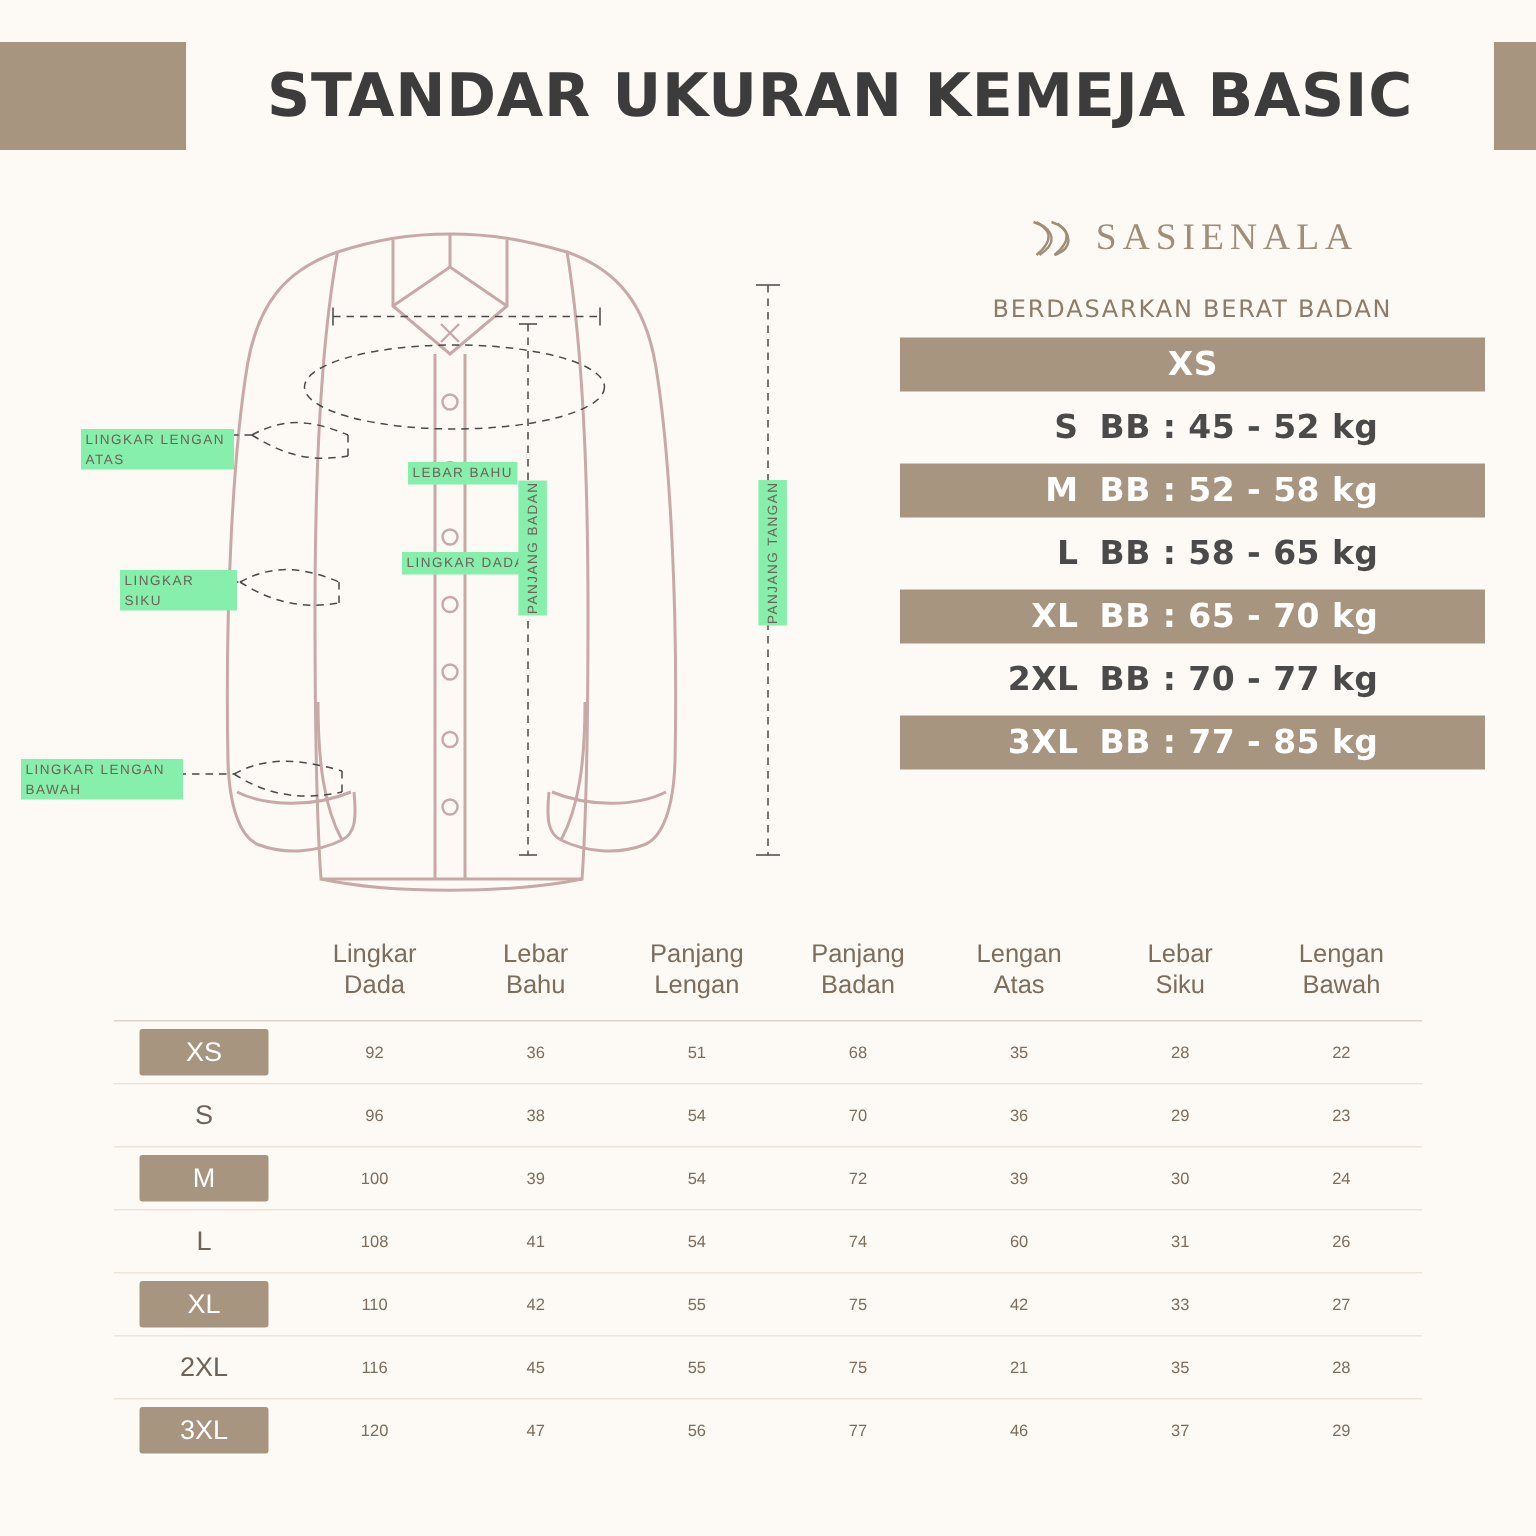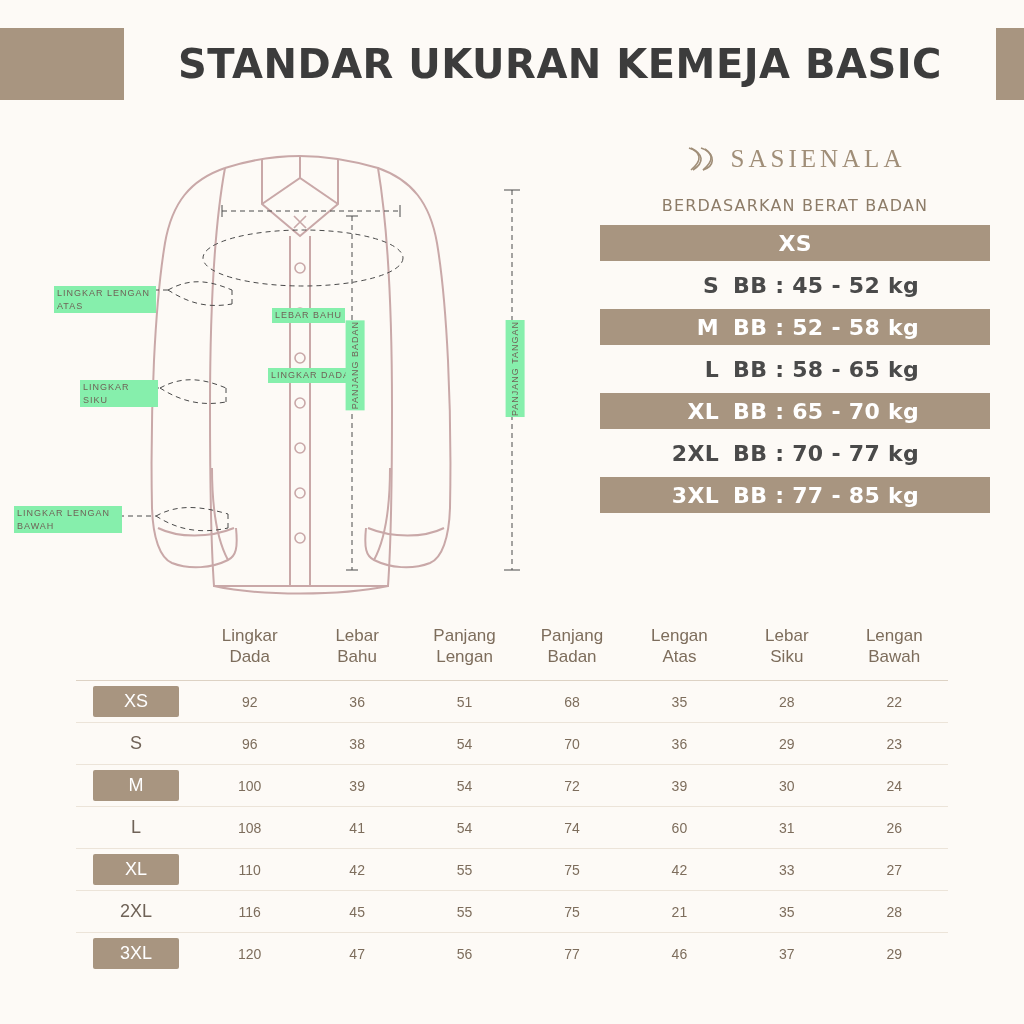--- a/index.html
+++ b/index.html
@@ -67,21 +67,21 @@
   
   .table{
     position:absolute;left:76px;top:612px;width:872px;
   }
   .trow{
     display:flex;align-items:center;height:41px;
     border-bottom:1px solid #ece4d9;
   }
   .trow.head{height:68px;border-bottom:1px solid #ddd2c4;}
   .trow .c{
-    flex:1;text-align:center;font-size:14px;color:#7d6d5c;
+    flex:1;text-align:center;font-size:11px;color:#7d6d5c;
   }
   .trow.head .c{
     font-size:17px;line-height:1.25;color:#7d6d5c;
   }
   .trow .sizecell{
     width:120px;flex:none;text-align:center;font-size:18px;color:#6f6257;
   }
   .trow .sizecell span{
     display:inline-block;min-width:86px;padding:5px 0;border-radius:2px;
   }

